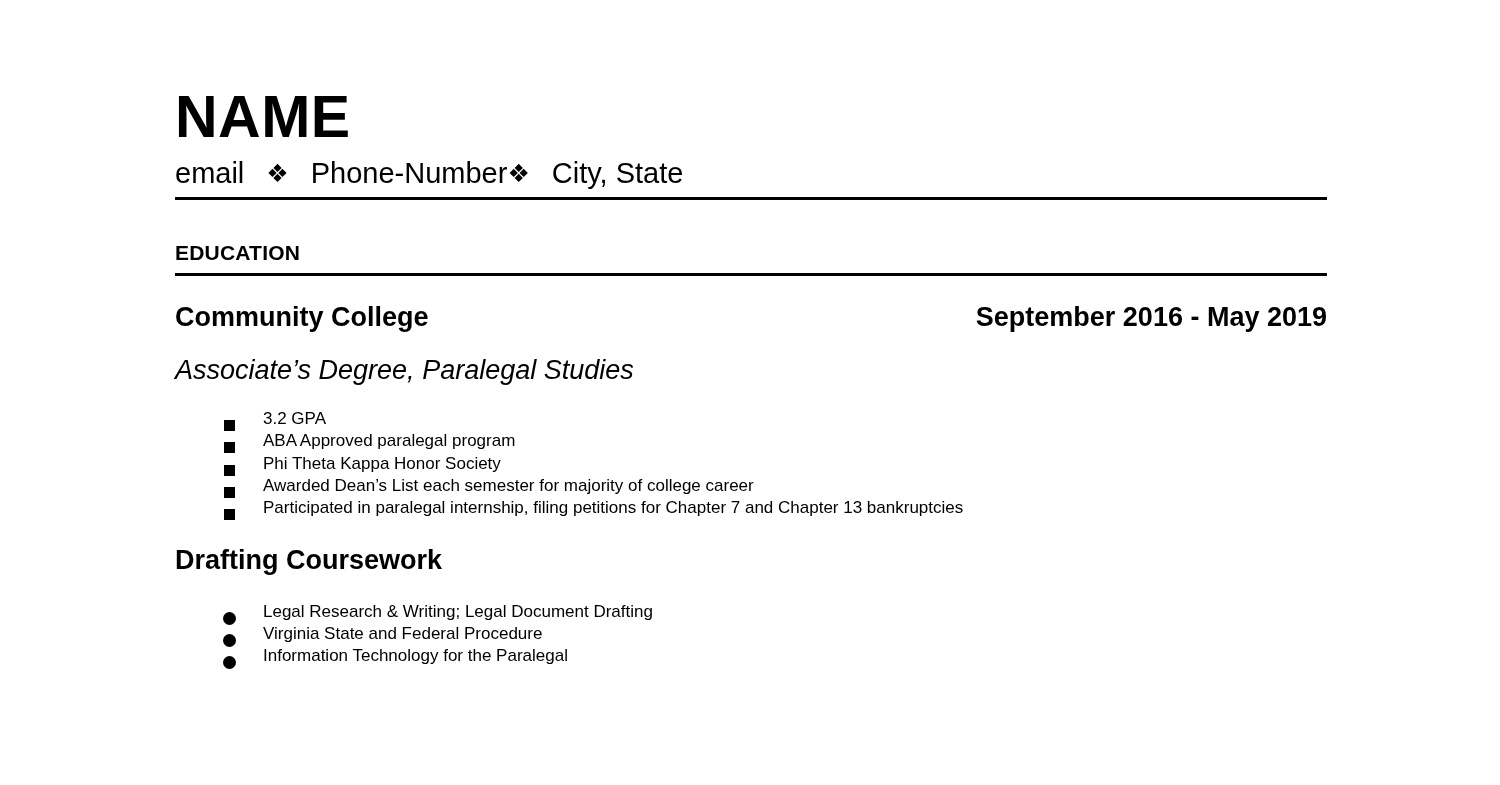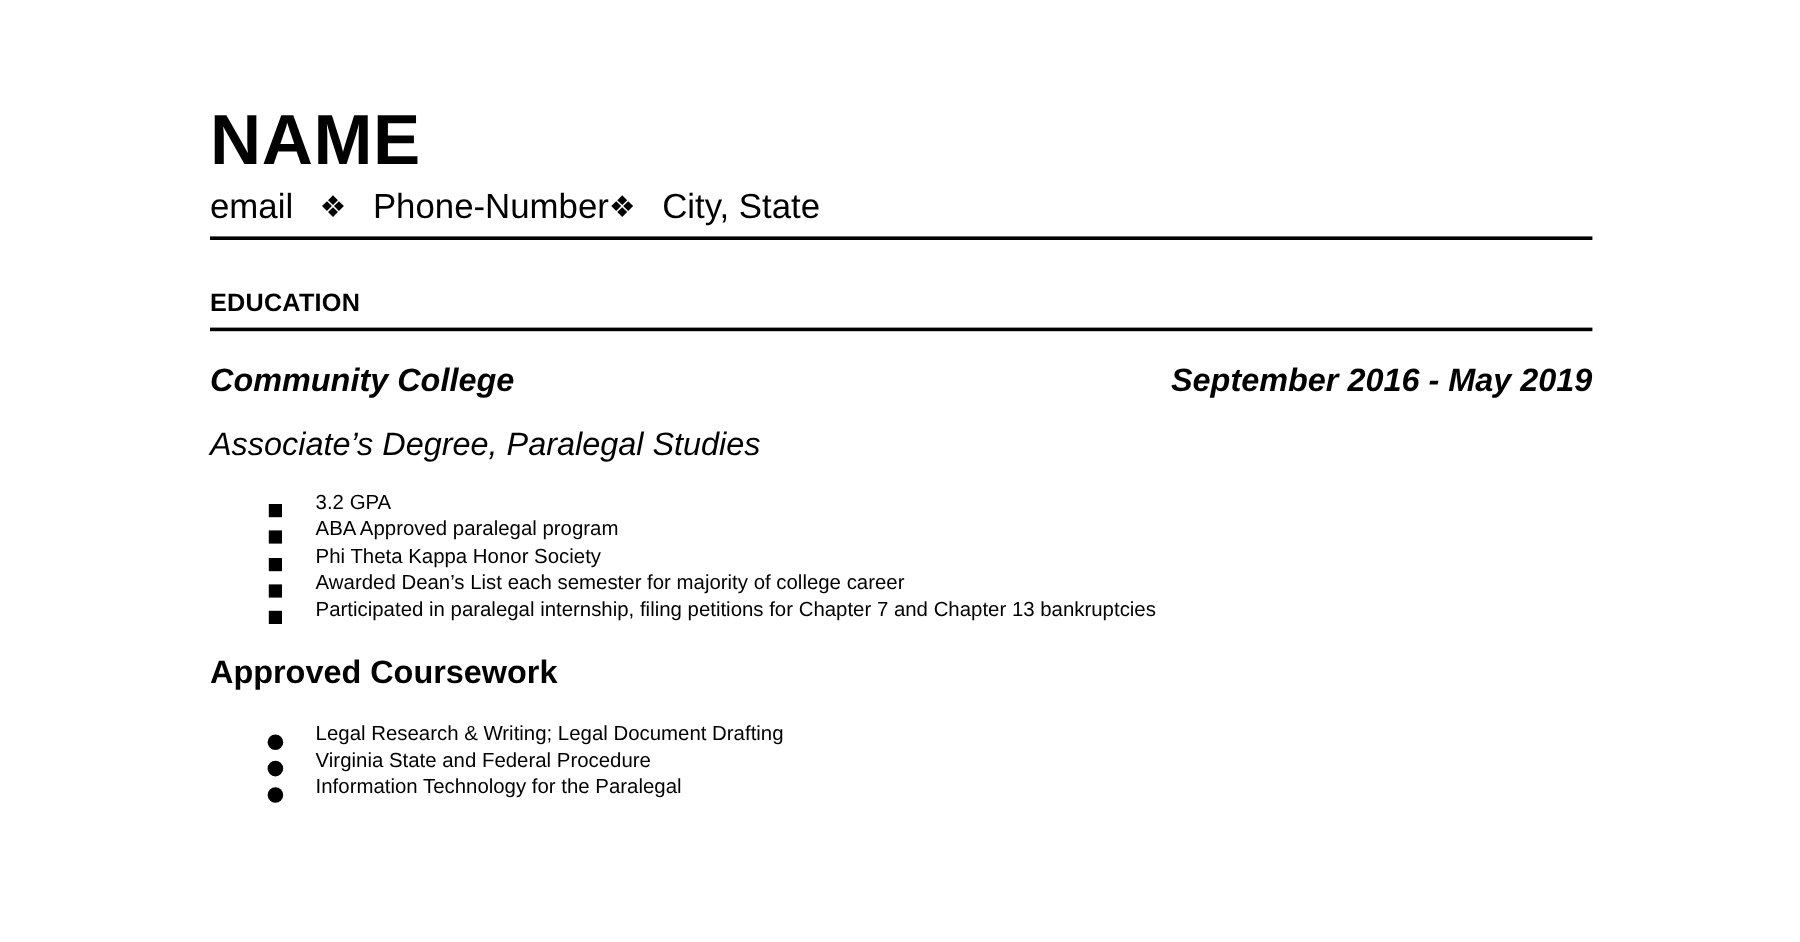--- a/index.html
+++ b/index.html
@@ -75,21 +75,20 @@
 
   
   .entry-head {
     display: flex;
     justify-content: space-between;
     align-items: baseline;
     padding-top: 26px;
     font-size: 27px;
     font-weight: bold;
     white-space: nowrap;
-    font-style: italic;
   }
   .entry-subtitle {
     font-size: 27px;
     font-style: italic;
     padding-top: 22px;
     white-space: nowrap;
   }
 
   
   ul {
@@ -182,21 +181,21 @@
       <li>
         <span class="marker"></span>
         <span>Awarded Dean’s List each semester for majority of college career</span>
       </li>
       <li>
         <span class="marker"></span>
         <span>Participated in paralegal internship, filing petitions for Chapter 7 and Chapter 13 bankruptcies</span>
       </li>
     </ul>
 
-    <div class="sub-title">Approved Coursework</div>
+    <div class="sub-title">Drafting Coursework</div>
 
     <ul class="bullet-list list-round coursework-list">
       <li>
         <span class="marker"></span>
         <span>Legal Research &amp; Writing; Legal Document Drafting</span>
       </li>
       <li>
         <span class="marker"></span>
         <span>Virginia State and Federal Procedure</span>
       </li>

